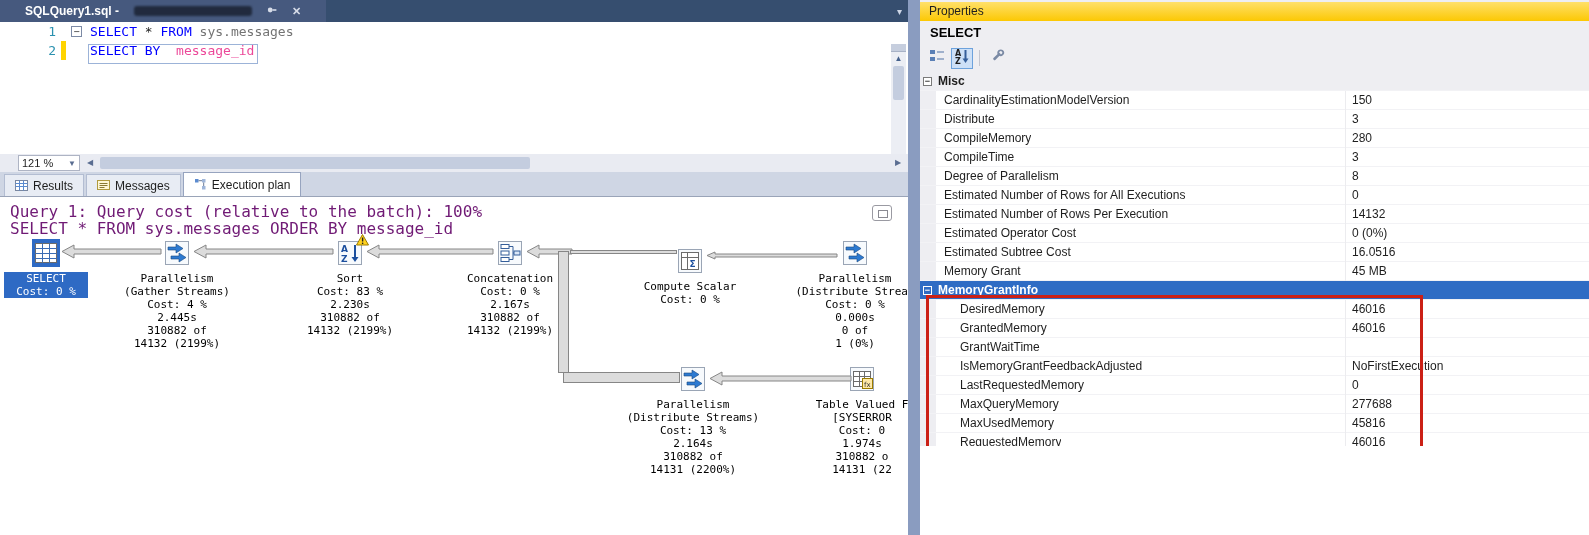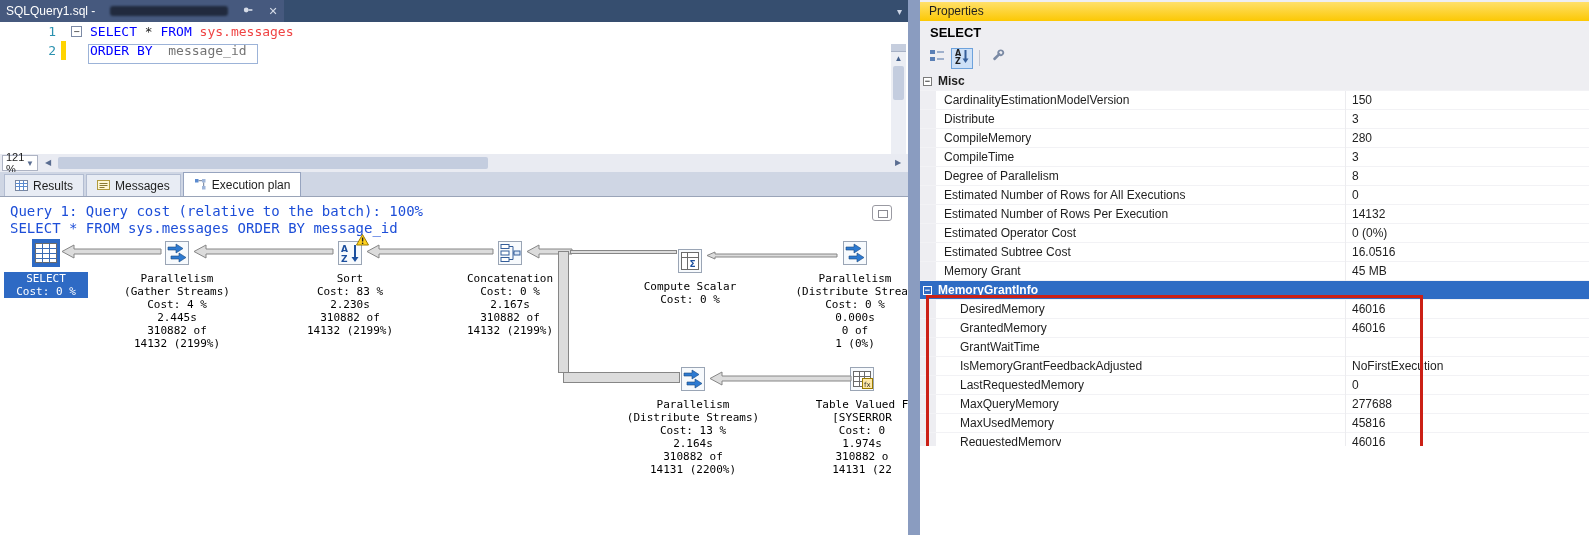--- a/index.html
+++ b/index.html
@@ -5,64 +5,64 @@
   * { box-sizing: border-box; margin: 0; padding: 0; }
   body { font-family: "Liberation Sans", sans-serif; background:#fff; }
   .app { position:relative; width:1589px; height:535px; overflow:hidden; background:#fff; }
 
   
   .left-pane { position:absolute; left:0; top:0; width:908px; height:535px; }
   .splitter { position:absolute; left:908px; top:0; width:12px; height:535px; background:#8a9cc0; }
 
   
   .doc-tabstrip { position:absolute; left:0; top:0; width:908px; height:22px; background:#364e6f; display:flex; align-items:stretch; }
-  .doc-tab { background:#46597e; color:#fff; font-size:12px; display:flex; align-items:center; gap:15px; padding:0 6px; white-space:nowrap; }
+  .doc-tab { background:#46597e; color:#fff; font-size:12px; display:flex; align-items:center; gap:15px; padding:0 25px; white-space:nowrap;font-weight:bold; }
   .doc-tab .redacted { display:inline-block; width:118px; height:10px; background:#1d2638; border-radius:3px; filter:blur(1.3px); opacity:.9; }
   .doc-tab .pin-icon, .doc-tab .close-icon { color:#d6dce8; font-size:11px; cursor:default; }
   .tab-menu { margin-left:auto; color:#cdd6e6; font-size:10px; display:flex; align-items:center; padding:0 6px; }
 
   
   .editor { position:absolute; left:0; top:22px; width:908px; height:132px; background:#fff; overflow:hidden; }
   .eline { display:flex; height:19px; line-height:19px; font-family:"DejaVu Sans Mono", monospace; font-size:13px; }
   .g-margin { width:26px; }
   .g-num { width:34px; text-align:right; color:#2b91af; padding-right:4px; font-size:13px; }
   .g-change { width:8px; position:relative; }
   .g-change .bar { position:absolute; left:1px; top:0; width:5px; height:19px; background:#ffd400; }
   .g-fold { width:18px; position:relative; }
   .fold-box { position:absolute; left:3px; top:4px; width:11px; height:11px; border:1px solid #7c8aa5; background:#fff; color:#444; font-size:10px; line-height:9px; text-align:center; }
   .code { padding-left:4px; white-space:pre; }
   .tok-kw { color:#0000ff; }
   .tok-op { color:#1e1e1e; }
-  .tok-obj { color:#ef4444; }
-  .tok-id { color:#737373; }
+  .tok-obj { color:#737373; }
+  .tok-id { color:#ec4899; }
   .region-box { position:absolute; left:88px; top:22px; width:170px; height:20px; border:1px solid #9cb3d8; pointer-events:none; }
 
   
   .vscroll { position:absolute; right:2px; top:22px; width:15px; height:132px; background:#eceef4; }
   .vscroll .grip { height:8px; background:#c6cede; border-bottom:1px solid #a8b2c6; }
   .vscroll .btn { height:14px; text-align:center; font-size:8px; color:#44608c; line-height:14px; cursor:default; }
   .vscroll .thumb { margin:0 2px; height:34px; background:#c4cddf; border-radius:2px; }
 
   
   .editor-bottom { position:absolute; left:0; top:154px; width:908px; height:18px; background:#e9ebf2; display:flex; align-items:center; }
-  .zoom-box { width:36px; height:16px; margin-left:2px; background:#fff; border:1px solid #aeb4c4; font-size:11px; display:flex; align-items:center; justify-content:space-between; padding:0 3px; color:#1e1e1e; }
+  .zoom-box { width:62px; height:16px; margin-left:18px; background:#fff; border:1px solid #aeb4c4; font-size:11px; display:flex; align-items:center; justify-content:space-between; padding:0 3px; color:#1e1e1e; }
   .zoom-box .car { font-size:8px; color:#5a6d91; }
   .hscroll { flex:1; height:16px; margin:0 2px; position:relative; }
   .hscroll .btn { position:absolute; top:0; width:16px; height:16px; font-size:8px; color:#5a6d91; text-align:center; line-height:16px; }
   .hscroll .btn.right { right:0; }
   .hscroll .thumb { position:absolute; left:18px; top:2px; width:430px; height:12px; background:#c4cddf; border-radius:2px; }
 
   
   .result-tabs { position:absolute; left:0; top:172px; width:908px; height:24px; background:#cfd6e4; display:flex; align-items:flex-end; padding-left:4px; gap:2px; }
   .rtab { display:flex; align-items:center; gap:5px; height:22px; padding:0 10px; font-size:12px; color:#1e1e1e; background:#e8ecf4; border:1px solid #b3bdd2; border-bottom:none; cursor:default; }
   .rtab.active { background:#fff; border-color:#97a4bf; height:24px;margin-top:48px; }
 
   
   .plan-pane { position:absolute; left:0; top:196px; width:908px; height:339px; background:#fff; border-top:1px solid #9aa4b8; overflow:hidden; }
-  .plan-header { position:absolute; left:10px; top:6px; font-family:"DejaVu Sans Mono", monospace; font-size:14px; color:#1d4ed8; line-height:17px; white-space:pre; }
+  .plan-header { position:absolute; left:10px; top:6px; font-family:"DejaVu Sans Mono", monospace; font-size:16px; color:#701a75; line-height:17px; white-space:pre; }
   .plan-fit-btn { position:absolute; right:16px; top:8px; width:20px; height:16px; border:1px solid #9a9aa2; border-radius:3px; background:#fff; }
   .plan-fit-btn::after { content:""; position:absolute; left:5px; top:4px; width:8px; height:6px; border:1px solid #8a8a92; }
   .plan-node { position:absolute; text-align:center; }
   .plan-icon { display:inline-block; position:relative; line-height:0; padding:1px; }
   .plan-text { margin-top:2px; font-family:"DejaVu Sans Mono", monospace; font-size:11px; line-height:13px; color:#000; white-space:nowrap; }
   .plan-node.selected .plan-icon { background:#2e6ac4; }
   .plan-node.selected .plan-text { background:#2e6ac4; color:#fff; }
   .warn-overlay { position:absolute; right:-5px; top:-5px; line-height:0; }
   .plan-arrow { position:absolute; line-height:0; }
 
@@ -120,21 +120,21 @@
         </span>
         <span class="code"><span class="tok-kw">SELECT</span> <span class="tok-op">*</span> <span class="tok-kw">FROM</span> <span class="tok-obj">sys.messages</span></span>
       </div>
       <div class="eline">
         <span class="g-margin"></span>
         <span class="g-num">2</span>
         <span class="g-change">
             <span class="bar"></span>
           </span>
         <span class="g-fold"></span>
-        <span class="code"><span class="tok-kw">ORDER BY</span>  <span class="tok-id">message_id</span></span>
+        <span class="code"><span class="tok-kw">SELECT BY</span>  <span class="tok-id">message_id</span></span>
       </div>
       <div class="region-box"></div>
 
       <div class="vscroll">
         <div class="grip"></div>
         <div class="btn">▲</div>
         <div class="thumb"></div>
 
       </div>
     </div>

